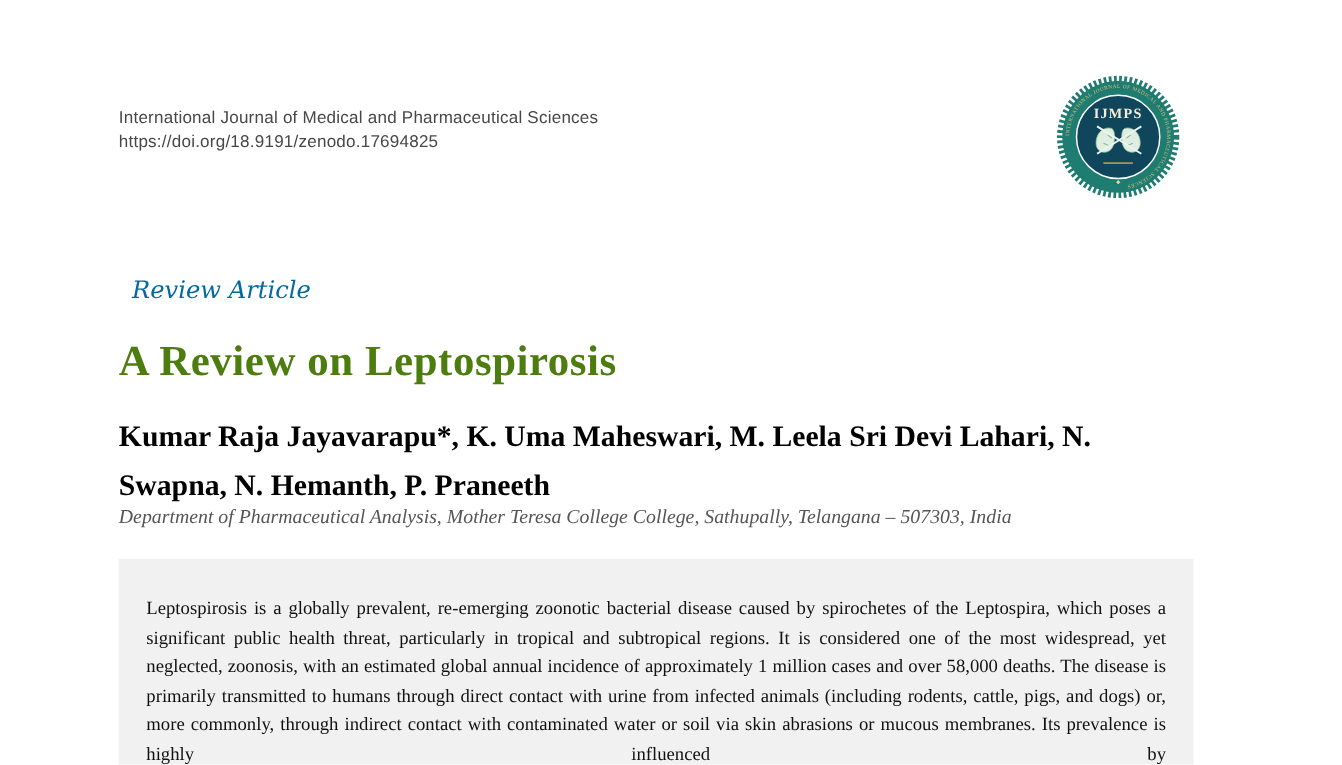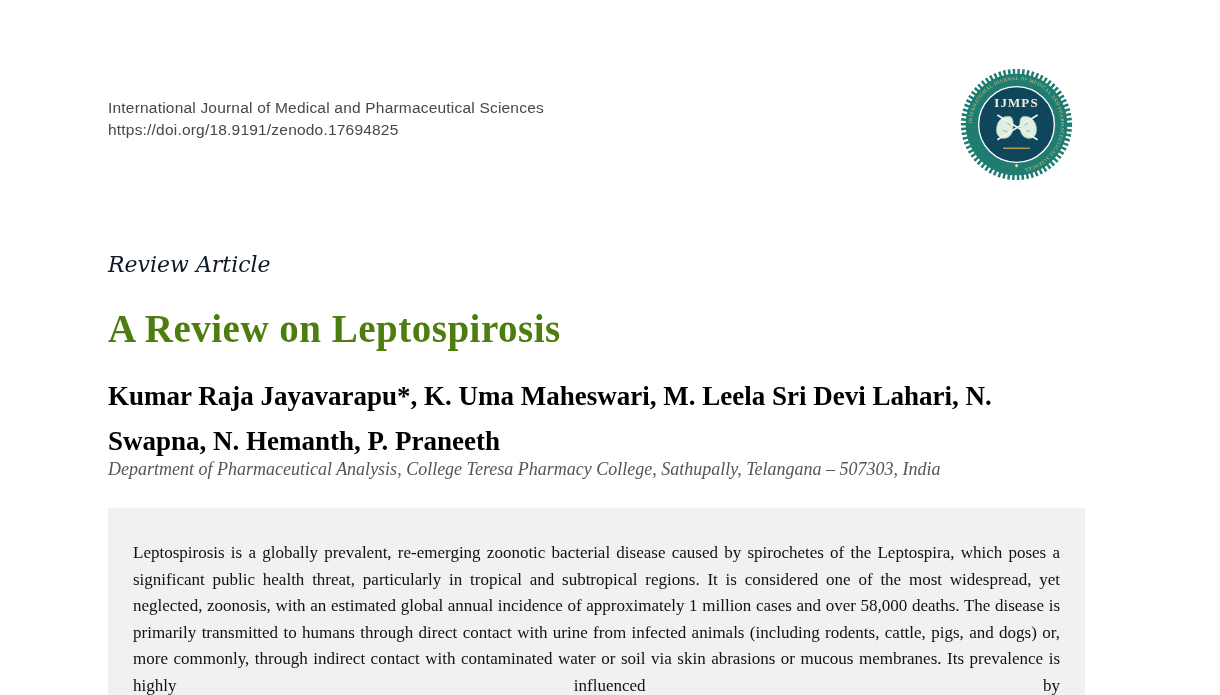--- a/index.html
+++ b/index.html
@@ -39,26 +39,26 @@
     left: 959px;
     top: 67px;
     width: 115px;
     height: 115px;
   }
   .logo-wrap svg { display: block; width: 100%; height: 100%; }
 
   
   .article-type {
     position: absolute;
-    left: 108px;
+    left: 120px;
     top: 252px;
     font-family: "DejaVu Serif", "Liberation Serif", serif;
     font-style: italic;
     font-size: 22px;
-    color: #0f172a;
+    color: #0369a1;
   }
   .article-title {
     position: absolute;
     left: 108px;
     top: 306px;
     font-family: "Liberation Serif", serif;
     font-weight: bold;
     font-size: 39px;
     color: #4d7c0f;
     letter-spacing: 0.5px;
@@ -146,19 +146,19 @@
       <rect x="58.6" y="101.5" width="2.8" height="2.8" transform="rotate(45 60 103)" fill="#e6d9a8"></rect>
     </svg>
   </div>
 
   <div class="article-type">Review Article</div>
 
   <h1 class="article-title" style="margin:0;">A Review on Leptospirosis</h1>
 
   <div class="article-authors">Kumar Raja Jayavarapu*, K. Uma Maheswari, M. Leela Sri Devi Lahari, N. Swapna, N. Hemanth, P. Praneeth</div>
 
-  <div class="article-affiliation">Department of Pharmaceutical Analysis, College Teresa Pharmacy College, Sathupally, Telangana – 507303, India</div>
+  <div class="article-affiliation">Department of Pharmaceutical Analysis, Mother Teresa College College, Sathupally, Telangana – 507303, India</div>
 
   <div class="abstract-box">
     <p class="abstract-text">Leptospirosis is a globally prevalent, re-emerging zoonotic bacterial disease caused by spirochetes of the Leptospira, which poses a significant public health threat, particularly in tropical and subtropical regions. It is considered one of the most widespread, yet neglected, zoonosis, with an estimated global annual incidence of approximately 1 million cases and over 58,000 deaths. The disease is primarily transmitted to humans through direct contact with urine from infected animals (including rodents, cattle, pigs, and dogs) or, more commonly, through indirect contact with contaminated water or soil via skin abrasions or mucous membranes. Its prevalence is highly influenced by</p>
   </div>
 
 </div>
 
 </body></html>

